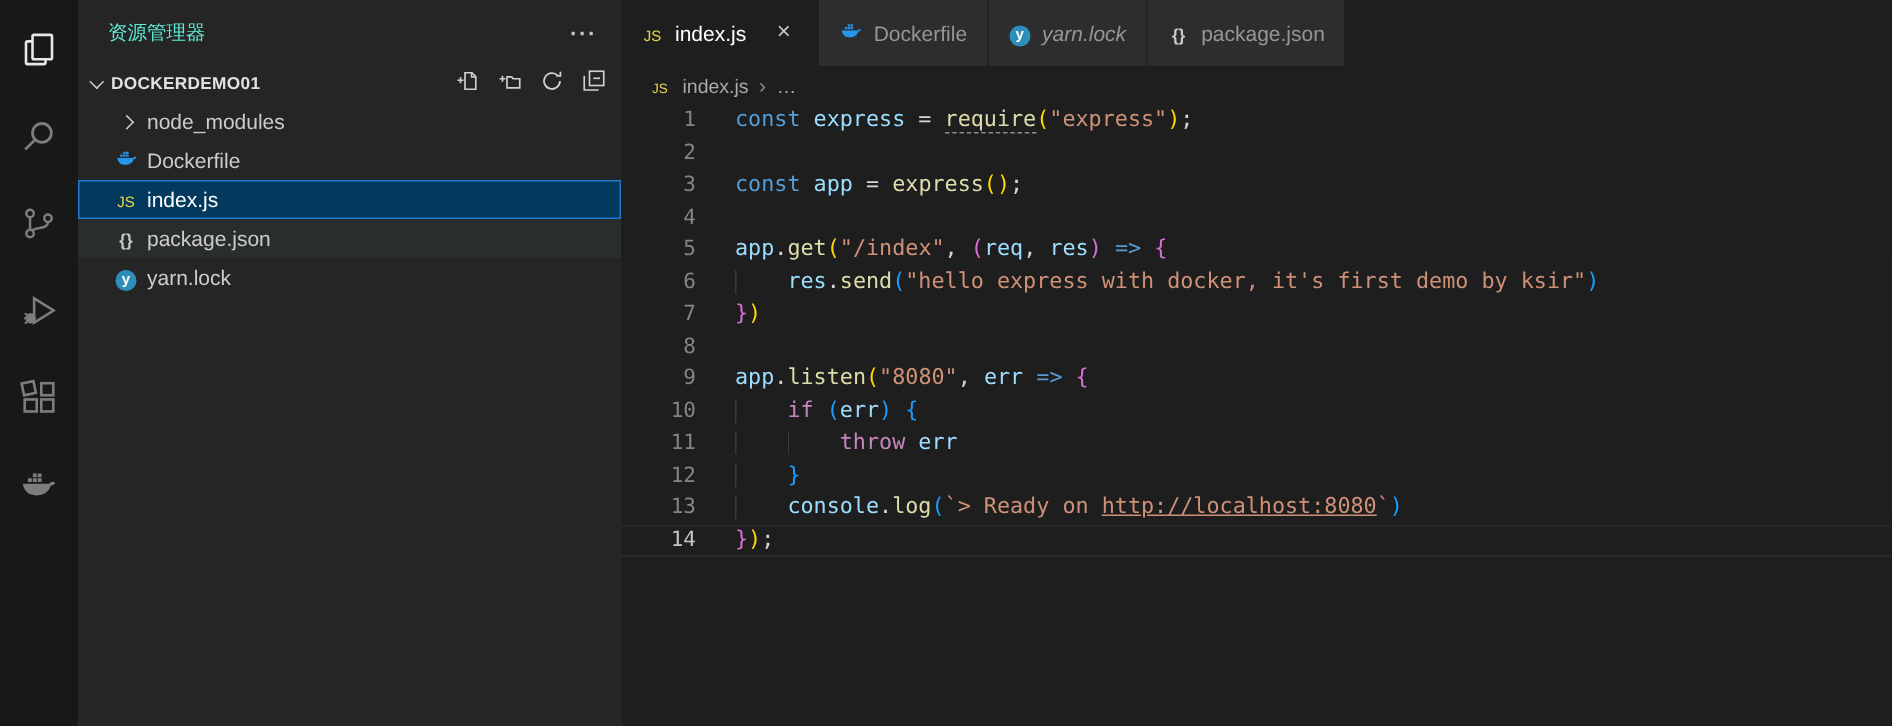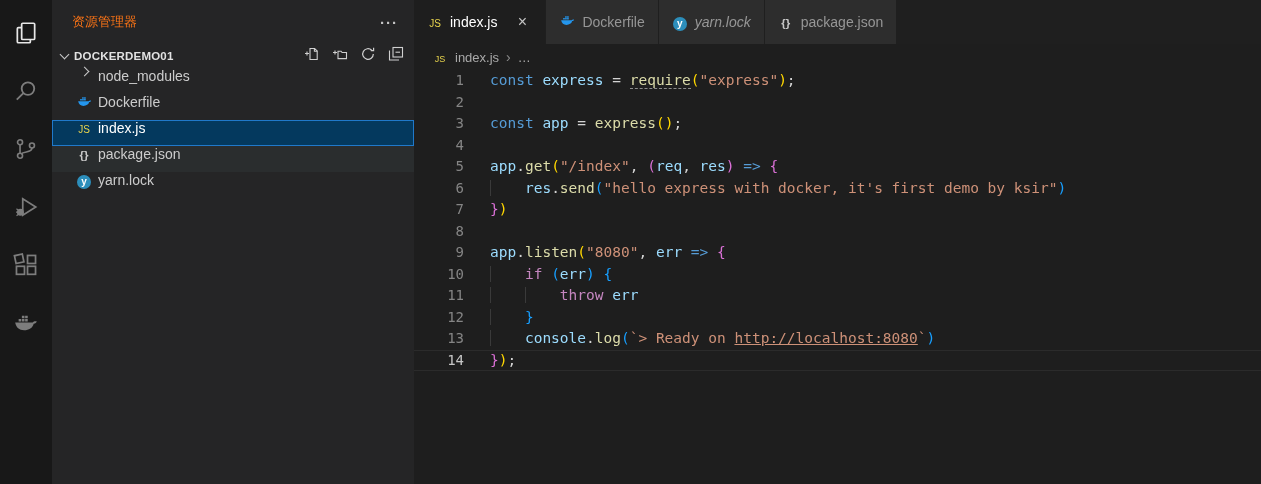--- a/index.html
+++ b/index.html
@@ -14,33 +14,33 @@
 
   
   .activitybar{width:52px;flex:none;background:var(--ab-bg);display:flex;flex-direction:column;align-items:center;padding-top:4px;}
   .ab-item{width:52px;height:58px;display:flex;align-items:center;justify-content:center;color:#7d7d7d;cursor:pointer;}
   .ab-item.active{color:#e7e7e7;}
   .ab-item svg{width:26px;height:26px;display:block;}
 
   
   .sidebar{width:362px;flex:none;background:var(--sb-bg);color:#cccccc;overflow:hidden;}
   .sidebar-header{height:44px;display:flex;align-items:center;padding:0 16px 0 20px;}
-  .sb-title{flex:1;font-size:13px;color:#f97316;}
+  .sb-title{flex:1;font-size:13px;color:#5eead4;}
   .more-btn{color:#c5c5c5;font-size:15px;font-weight:bold;letter-spacing:1px;cursor:pointer;}
   .section-header{height:24px;display:flex;align-items:center;padding:0 10px 0 4px;cursor:pointer;}
   .chev{display:inline-block;width:7px;height:7px;border-left:1.6px solid #cccccc;border-bottom:1.6px solid #cccccc;}
   .chev.down{transform:rotate(-45deg);margin-top:-3px;}
   .chev.right{transform:rotate(-135deg);}
   .chev-wrap{width:16px;display:inline-flex;justify-content:center;flex:none;}
   .section-label{font-size:11.5px;font-weight:bold;color:#e2e2e2;letter-spacing:.2px;margin-left:2px;}
   .section-actions{margin-left:auto;display:flex;gap:11px;color:#d0d0d0;}
   .sec-action{width:17px;height:17px;display:inline-flex;align-items:center;justify-content:center;cursor:pointer;}
   .sec-action svg{width:16px;height:16px;}
   .file-list{padding-top:0;}
-  .file-row{height:26px;display:flex;align-items:flex-start;gap:6px;padding-left:24px;font-size:14px;color:#cccccc;cursor:pointer;}
+  .file-row{height:26px;display:flex;align-items:center;gap:6px;padding-left:24px;font-size:14px;color:#cccccc;cursor:pointer;}
   .file-row.selected{background:var(--sel-bg);outline:1px solid var(--sel-border);outline-offset:-1px;color:#ffffff;}
   .file-row.hover{background:#2a2d2e;}
   .file-label{white-space:nowrap;}
   .ficon{width:16px;display:inline-flex;justify-content:center;align-items:center;flex:none;}
   .js-badge{color:#e8d44d;font-weight:normal;font-size:10px;}
   .json-badge{color:#c8c8c8;font-weight:bold;font-size:11.5px;}
   .yarn-badge{width:14px;height:14px;border-radius:50%;background:#2c8ebb;color:#fff;font-size:10px;font-weight:bold;display:inline-flex;align-items:center;justify-content:center;line-height:1;}
 
   
   .editor-area{flex:1;min-width:0;display:flex;flex-direction:column;background:var(--ed-bg);}

